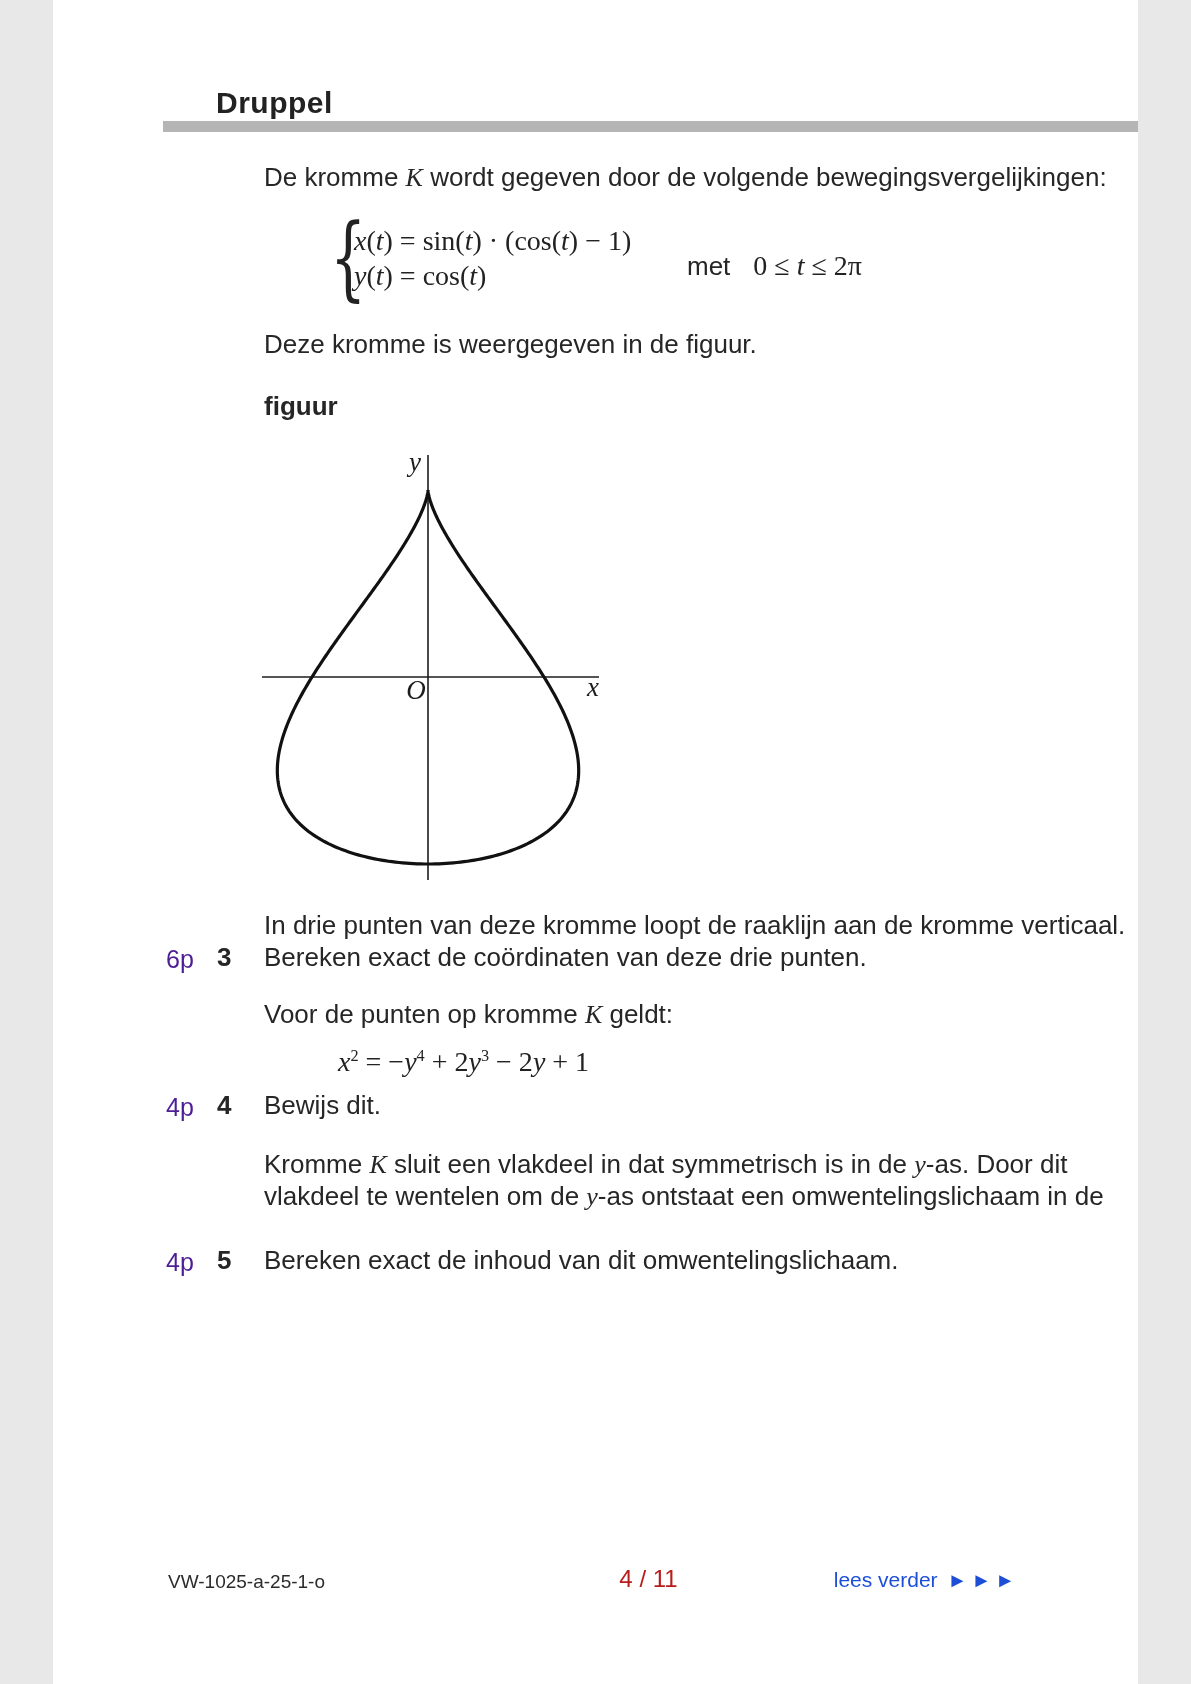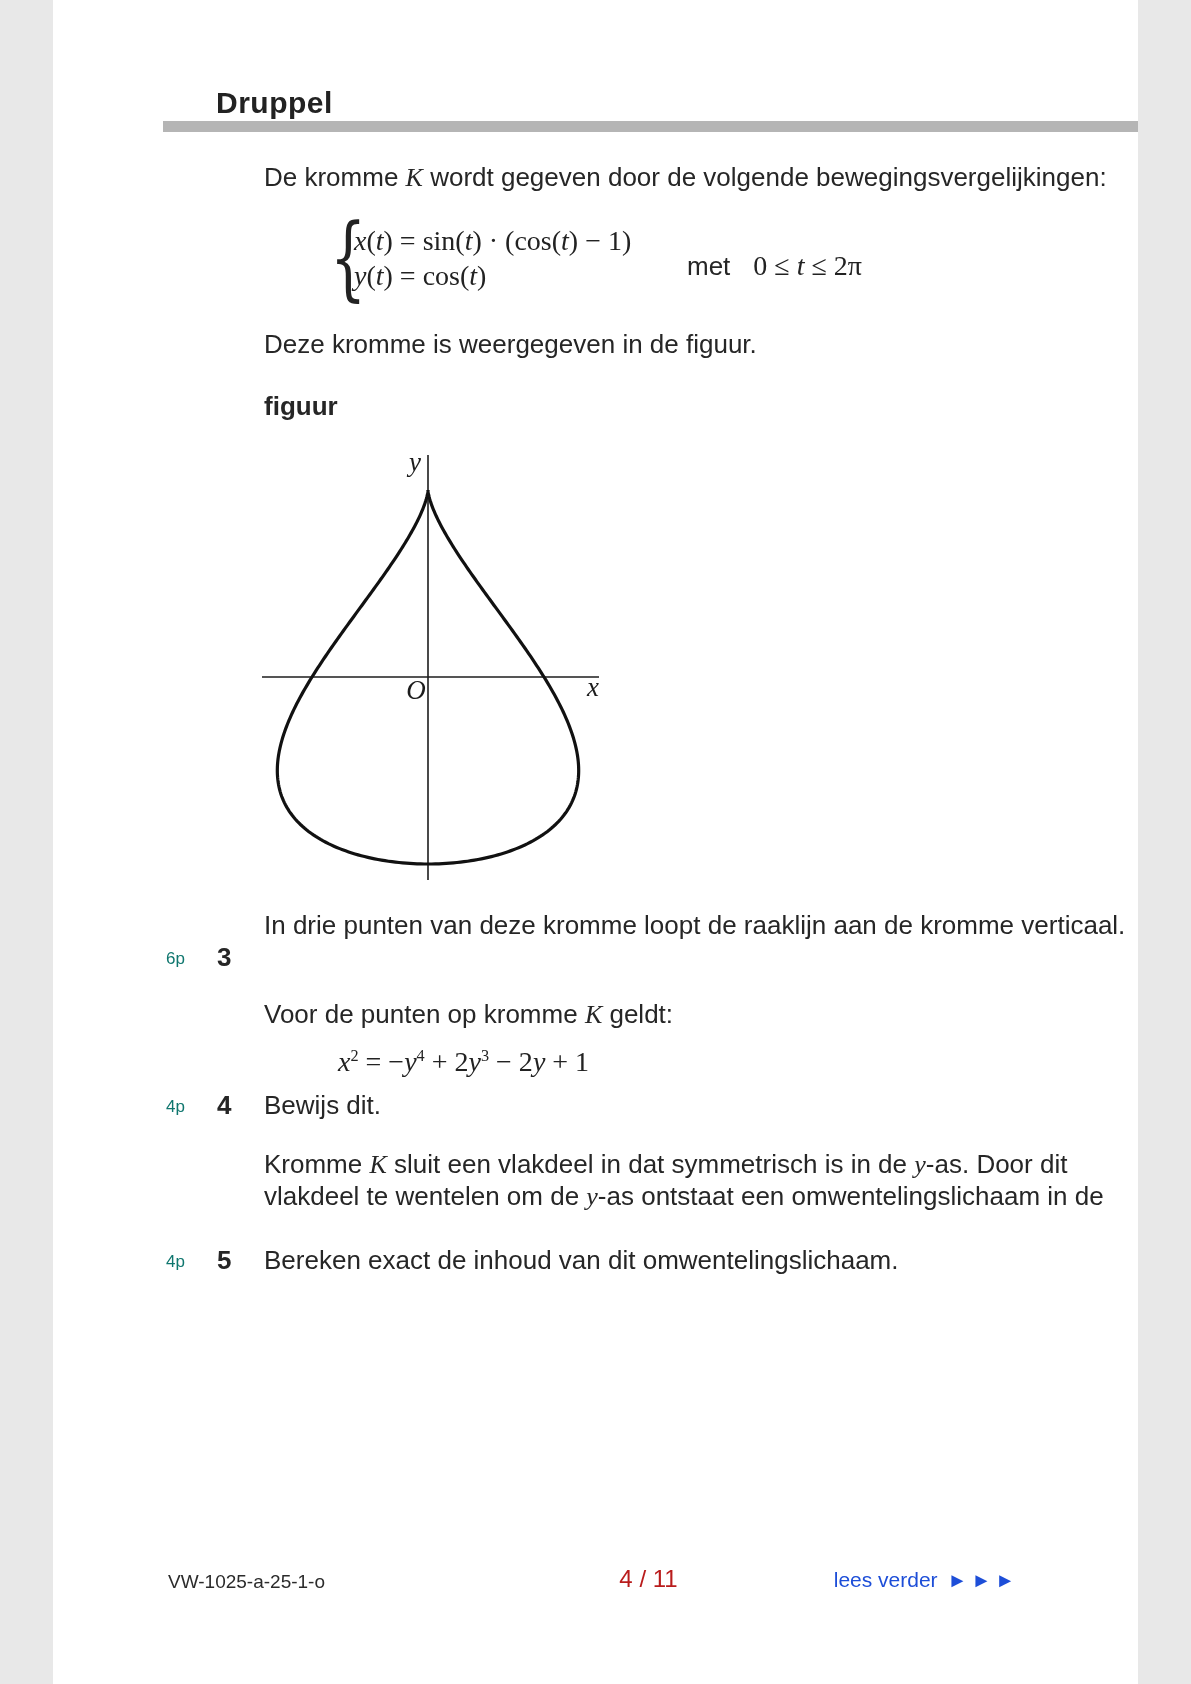--- a/index.html
+++ b/index.html
@@ -9,21 +9,21 @@
     font-family:"Liberation Sans", sans-serif;
     overflow:hidden;
   }
   .abs { position:absolute; }
   .title { font-size:30px; font-weight:bold; letter-spacing:0.5px; color:#222; }
   .rule { background:#b5b5b5; }
   .bodytext { font-size:26px; line-height:32px; white-space:nowrap;text-align:right; }
   .math { font-family:"Liberation Serif", serif; font-size:28px; line-height:35px; white-space:nowrap; color:#222; }
   .math sup { font-size:0.58em; vertical-align:super; line-height:0; }
   .mi { font-family:"Liberation Serif", serif; font-style:italic; }
-  .pts { font-size:17px; line-height:32px; color:#0f766e; }
+  .pts { font-size:25px; line-height:32px; color:#4c1d95; }
   .num { font-size:26px; line-height:32px; font-weight:bold; }
   .brace {
     font-family:"DejaVu Serif", serif; font-size:92px; line-height:92px;
     transform:scaleX(0.62); transform-origin:left center; font-weight:400; color:#222;
   }
   .figlabel { font-size:26px; font-weight:bold; }
   .axlabel { font-family:"Liberation Serif", serif; font-style:italic; font-size:27px; fill:#1c1c1c; }
   .footer-small { font-size:19px; color:#2b2b2b; }
   .footer-page { font-size:24px; color:#b91c1c; }
   .footer-next { font-size:21px; color:#1d4ed8; }
@@ -55,20 +55,21 @@
     <line x1="19" y1="237" x2="356" y2="237" stroke="#1c1c1c" stroke-width="1.6"></line>
     <path fill="none" stroke="#111111" stroke-width="3.2" stroke-linejoin="round" d="M185.00 50.00L185.00 50.02L185.00 50.09L184.99 50.21L184.99 50.37L184.97 50.58L184.95 50.83L184.92 51.13L184.89 51.47L184.84 51.87L184.78 52.30L184.70 52.78L184.61 53.31L184.51 53.89L184.39 54.50L184.25 55.17L184.09 55.87L183.92 56.63L183.71 57.43L183.49 58.27L183.25 59.15L182.97 60.08L182.68 61.06L182.35 62.07L182.00 63.13L181.62 64.23L181.21 65.38L180.77 66.57L180.30 67.80L179.80 69.07L179.26 70.38L178.69 71.74L178.09 73.13L177.45 74.57L176.78 76.04L176.07 77.56L175.32 79.11L174.54 80.70L173.73 82.34L172.87 84.01L171.98 85.71L171.05 87.46L170.08 89.24L169.08 91.06L168.03 92.91L166.95 94.80L165.83 96.73L164.67 98.69L163.48 100.68L162.25 102.71L160.98 104.77L159.67 106.86L158.33 108.99L156.95 111.15L155.53 113.33L154.08 115.55L152.59 117.80L151.07 120.08L149.52 122.39L147.93 124.72L146.32 127.08L144.67 129.47L142.99 131.89L141.28 134.33L139.54 136.80L137.77 139.29L135.98 141.81L134.16 144.35L132.32 146.91L130.45 149.50L128.57 152.10L126.66 154.73L124.73 157.38L122.78 160.05L120.82 162.73L118.84 165.44L116.85 168.16L114.84 170.90L112.83 173.66L110.80 176.43L108.77 179.21L106.73 182.01L104.68 184.83L102.64 187.66L100.59 190.49L98.54 193.35L96.49 196.21L94.44 199.08L92.41 201.96L90.37 204.85L88.35 207.75L86.34 210.65L84.34 213.56L82.35 216.48L80.38 219.40L78.43 222.33L76.50 225.26L74.59 228.19L72.70 231.13L70.84 234.06L69.00 237.00L67.19 239.94L65.42 242.87L63.67 245.81L61.96 248.74L60.28 251.67L58.65 254.60L57.05 257.52L55.49 260.44L53.98 263.35L52.51 266.25L51.08 269.15L49.70 272.04L48.38 274.92L47.10 277.79L45.87 280.65L44.70 283.51L43.59 286.34L42.53 289.17L41.53 291.99L40.59 294.79L39.71 297.57L38.89 300.34L38.13 303.10L37.44 305.84L36.82 308.56L36.26 311.27L35.77 313.95L35.35 316.62L35.00 319.27L34.72 321.90L34.51 324.50L34.38 327.09L34.32 329.65L34.33 332.19L34.42 334.71L34.58 337.20L34.82 339.67L35.13 342.11L35.52 344.53L35.99 346.92L36.54 349.28L37.16 351.61L37.87 353.92L38.65 356.20L39.51 358.45L40.44 360.67L41.46 362.85L42.55 365.01L43.73 367.14L44.98 369.23L46.30 371.29L47.71 373.32L49.19 375.31L50.75 377.27L52.38 379.20L54.09 381.09L55.87 382.94L57.72 384.76L59.65 386.54L61.66 388.29L63.73 389.99L65.87 391.66L68.08 393.30L70.36 394.89L72.71 396.44L75.13 397.96L77.60 399.43L80.15 400.87L82.75 402.26L85.41 403.62L88.14 404.93L90.92 406.20L93.76 407.43L96.65 408.62L99.60 409.77L102.59 410.87L105.64 411.93L108.74 412.94L111.88 413.92L115.06 414.85L118.29 415.73L121.56 416.57L124.87 417.37L128.21 418.13L131.59 418.83L135.00 419.50L138.44 420.11L141.91 420.69L145.41 421.22L148.93 421.70L152.47 422.13L156.04 422.53L159.62 422.87L163.22 423.17L166.83 423.42L170.45 423.63L174.08 423.79L177.71 423.91L181.36 423.98L185.00 424.00L188.64 423.98L192.29 423.91L195.92 423.79L199.55 423.63L203.17 423.42L206.78 423.17L210.38 422.87L213.96 422.53L217.53 422.13L221.07 421.70L224.59 421.22L228.09 420.69L231.56 420.11L235.00 419.50L238.41 418.83L241.79 418.13L245.13 417.37L248.44 416.57L251.71 415.73L254.94 414.85L258.12 413.92L261.26 412.94L264.36 411.93L267.41 410.87L270.40 409.77L273.35 408.62L276.24 407.43L279.08 406.20L281.86 404.93L284.59 403.62L287.25 402.26L289.85 400.87L292.40 399.43L294.87 397.96L297.29 396.44L299.64 394.89L301.92 393.30L304.13 391.66L306.27 389.99L308.34 388.29L310.35 386.54L312.28 384.76L314.13 382.94L315.91 381.09L317.62 379.20L319.25 377.27L320.81 375.31L322.29 373.32L323.70 371.29L325.02 369.23L326.27 367.14L327.45 365.01L328.54 362.85L329.56 360.67L330.49 358.45L331.35 356.20L332.13 353.92L332.84 351.61L333.46 349.28L334.01 346.92L334.48 344.53L334.87 342.11L335.18 339.67L335.42 337.20L335.58 334.71L335.67 332.19L335.68 329.65L335.62 327.09L335.49 324.50L335.28 321.90L335.00 319.27L334.65 316.62L334.23 313.95L333.74 311.27L333.18 308.56L332.56 305.84L331.87 303.10L331.11 300.34L330.29 297.57L329.41 294.79L328.47 291.99L327.47 289.17L326.41 286.34L325.30 283.51L324.13 280.65L322.90 277.79L321.62 274.92L320.30 272.04L318.92 269.15L317.49 266.25L316.02 263.35L314.51 260.44L312.95 257.52L311.35 254.60L309.72 251.67L308.04 248.74L306.33 245.81L304.58 242.87L302.81 239.94L301.00 237.00L299.16 234.06L297.30 231.13L295.41 228.19L293.50 225.26L291.57 222.33L289.62 219.40L287.65 216.48L285.66 213.56L283.66 210.65L281.65 207.75L279.63 204.85L277.59 201.96L275.56 199.08L273.51 196.21L271.46 193.35L269.41 190.49L267.36 187.66L265.32 184.83L263.27 182.01L261.23 179.21L259.20 176.43L257.17 173.66L255.16 170.90L253.15 168.16L251.16 165.44L249.18 162.73L247.22 160.05L245.27 157.38L243.34 154.73L241.43 152.10L239.55 149.50L237.68 146.91L235.84 144.35L234.02 141.81L232.23 139.29L230.46 136.80L228.72 134.33L227.01 131.89L225.33 129.47L223.68 127.08L222.07 124.72L220.48 122.39L218.93 120.08L217.41 117.80L215.92 115.55L214.47 113.33L213.05 111.15L211.67 108.99L210.33 106.86L209.02 104.77L207.75 102.71L206.52 100.68L205.33 98.69L204.17 96.73L203.05 94.80L201.97 92.91L200.92 91.06L199.92 89.24L198.95 87.46L198.02 85.71L197.13 84.01L196.27 82.34L195.46 80.70L194.68 79.11L193.93 77.56L193.22 76.04L192.55 74.57L191.91 73.13L191.31 71.74L190.74 70.38L190.20 69.07L189.70 67.80L189.23 66.57L188.79 65.38L188.38 64.23L188.00 63.13L187.65 62.07L187.32 61.06L187.03 60.08L186.75 59.15L186.51 58.27L186.29 57.43L186.08 56.63L185.91 55.87L185.75 55.17L185.61 54.50L185.49 53.89L185.39 53.31L185.30 52.78L185.22 52.30L185.16 51.87L185.11 51.47L185.08 51.13L185.05 50.83L185.03 50.58L185.01 50.37L185.01 50.21L185.00 50.09L185.00 50.02L185.00 50.00"></path>
     <text x="178" y="31" text-anchor="end" class="axlabel">y</text>
     <text x="350" y="256" text-anchor="middle" class="axlabel">x</text>
     <text x="173" y="259" text-anchor="middle" class="axlabel">O</text>
   </svg>
 
   <div class="abs bodytext" style="left:211px; top:909px;">In drie punten van deze kromme loopt de raaklijn aan de kromme verticaal.</div>
   <div class="abs pts" style="left:113px; top:943px;">6p</div>
   <div class="abs num" style="left:164px; top:941px;">3</div>
+  <div class="abs bodytext" style="left:211px; top:941px;">Bereken exact de coördinaten van deze drie punten.</div>
 
   <div class="abs bodytext" style="left:211px; top:998px;"><span>Voor de punten op kromme </span><span class="mi">K</span><span> geldt:</span></div>
   <div class="abs math" style="left:285px; top:1044px;"><span class="mi">x</span><sup>2</sup><span> = −</span><span class="mi">y</span><sup>4</sup><span> + 2</span><span class="mi">y</span><sup>3</sup><span> − 2</span><span class="mi">y</span><span> + 1</span></div>
   <div class="abs pts" style="left:113px; top:1091px;">4p</div>
   <div class="abs num" style="left:164px; top:1089px;">4</div>
   <div class="abs bodytext" style="left:211px; top:1089px;">Bewijs dit.</div>
 
   <div class="abs bodytext" style="left:211px; top:1148px;"><span>Kromme </span><span class="mi">K</span><span> sluit een vlakdeel in dat symmetrisch is in de </span><span class="mi">y</span><span>-as. Door dit</span></div>
   <div class="abs bodytext" style="left:211px; top:1180px;"><span>vlakdeel te wentelen om de </span><span class="mi">y</span><span>-as ontstaat een omwentelingslichaam in de</span></div>
   <div class="abs pts" style="left:113px; top:1246px;">4p</div>

